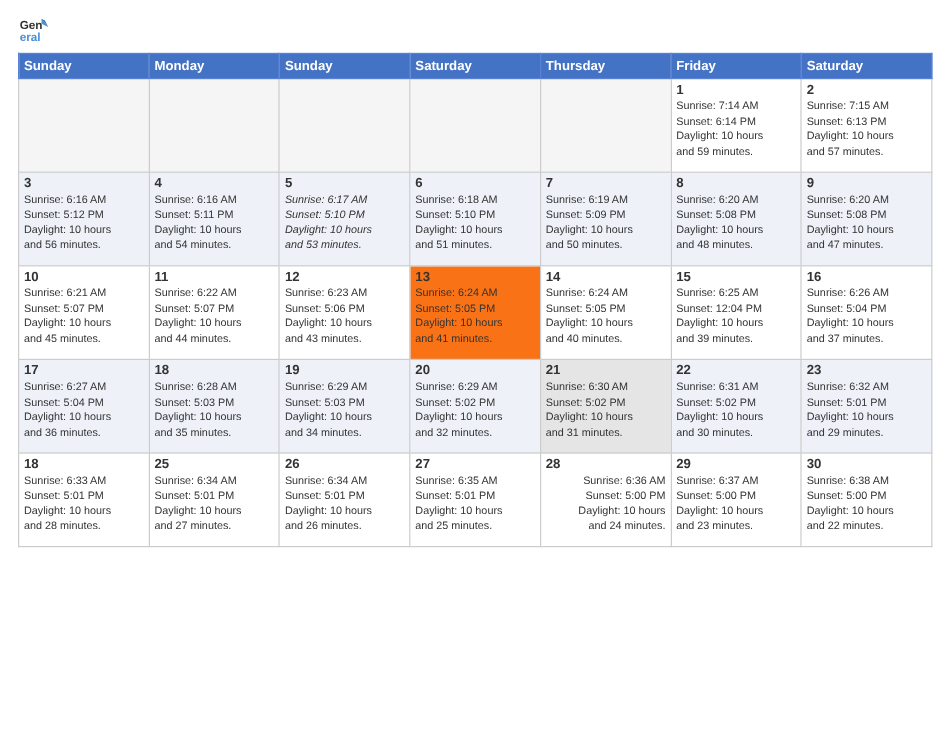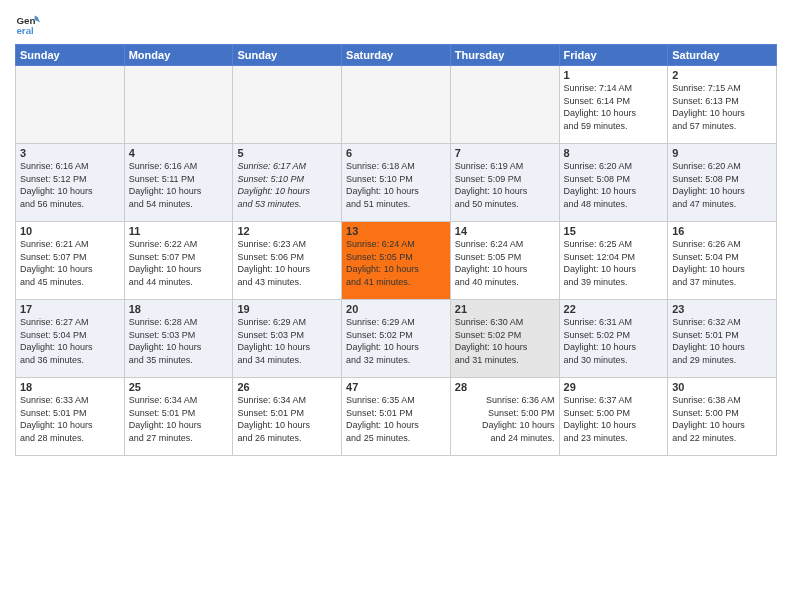--- a/index.html
+++ b/index.html
@@ -321,21 +321,21 @@
 and 27 minutes.</div>
           </td>
           <td style="background: rgb(255, 255, 255);">
             <span class="day-num">26</span>
             <div class="day-info" style="white-space: pre-line;">Sunrise: 6:34 AM
 Sunset: 5:01 PM
 Daylight: 10 hours
 and 26 minutes.</div>
           </td>
           <td style="background: rgb(255, 255, 255);">
-            <span class="day-num">47</span>
+            <span class="day-num">27</span>
             <div class="day-info" style="white-space: pre-line;">Sunrise: 6:35 AM
 Sunset: 5:01 PM
 Daylight: 10 hours
 and 25 minutes.</div>
           </td>
           <td style="background: rgb(255, 255, 255);">
             <span class="day-num">28</span>
             <div class="day-info" style="white-space: pre-line; text-align: right;">Sunrise: 6:36 AM
 Sunset: 5:00 PM
 Daylight: 10 hours

